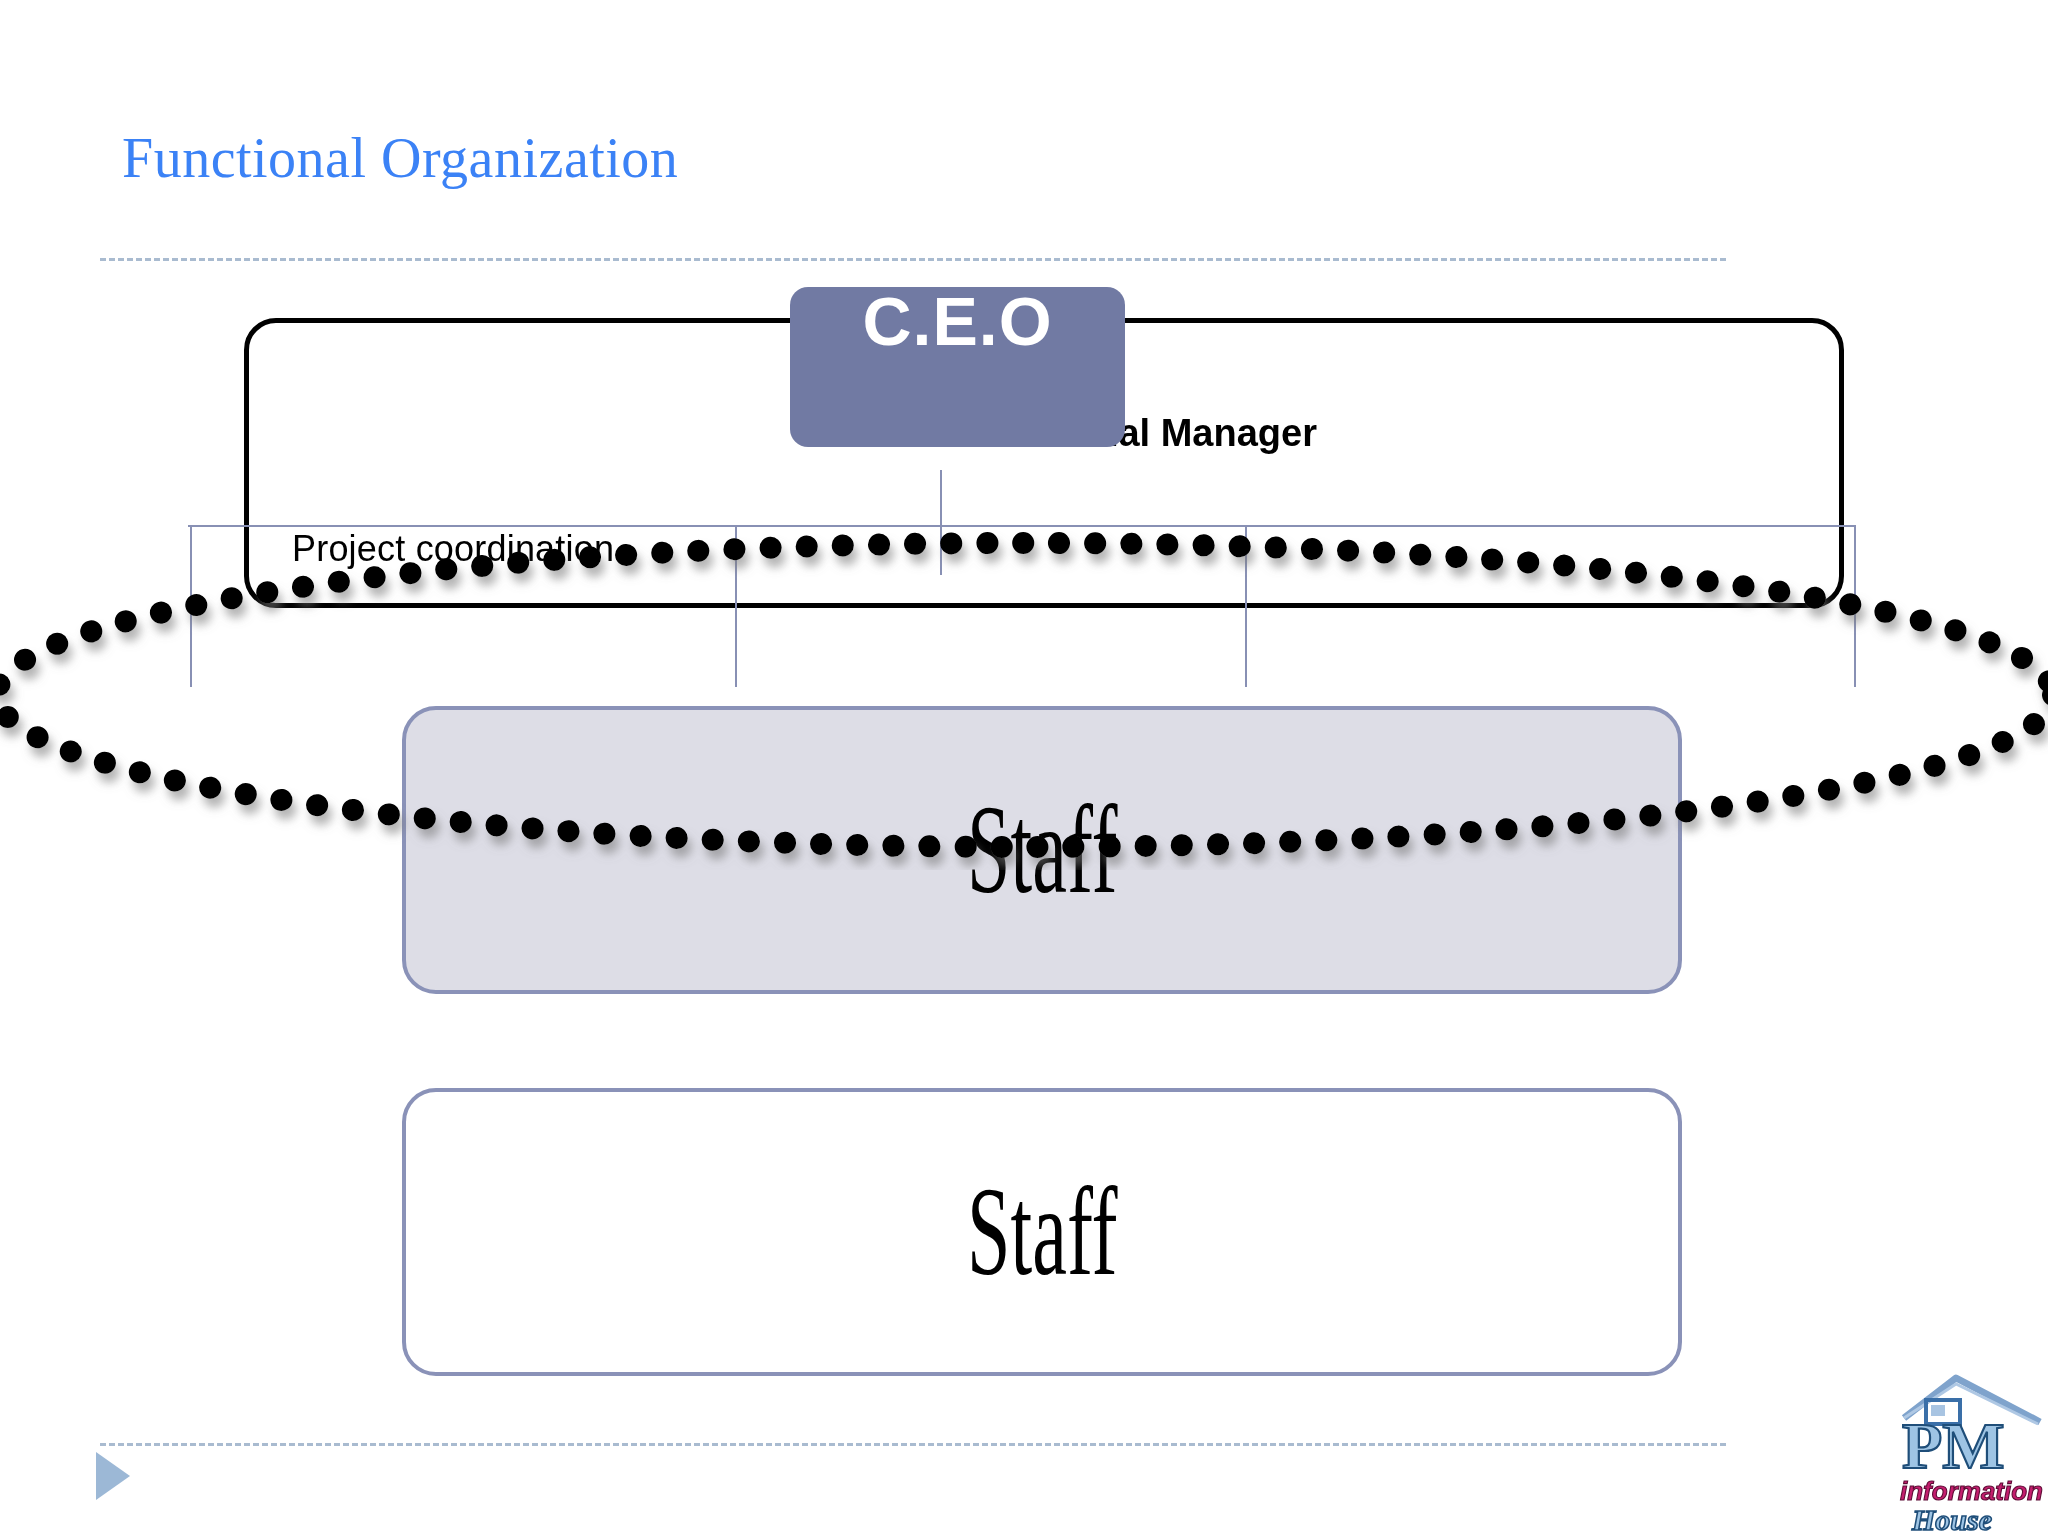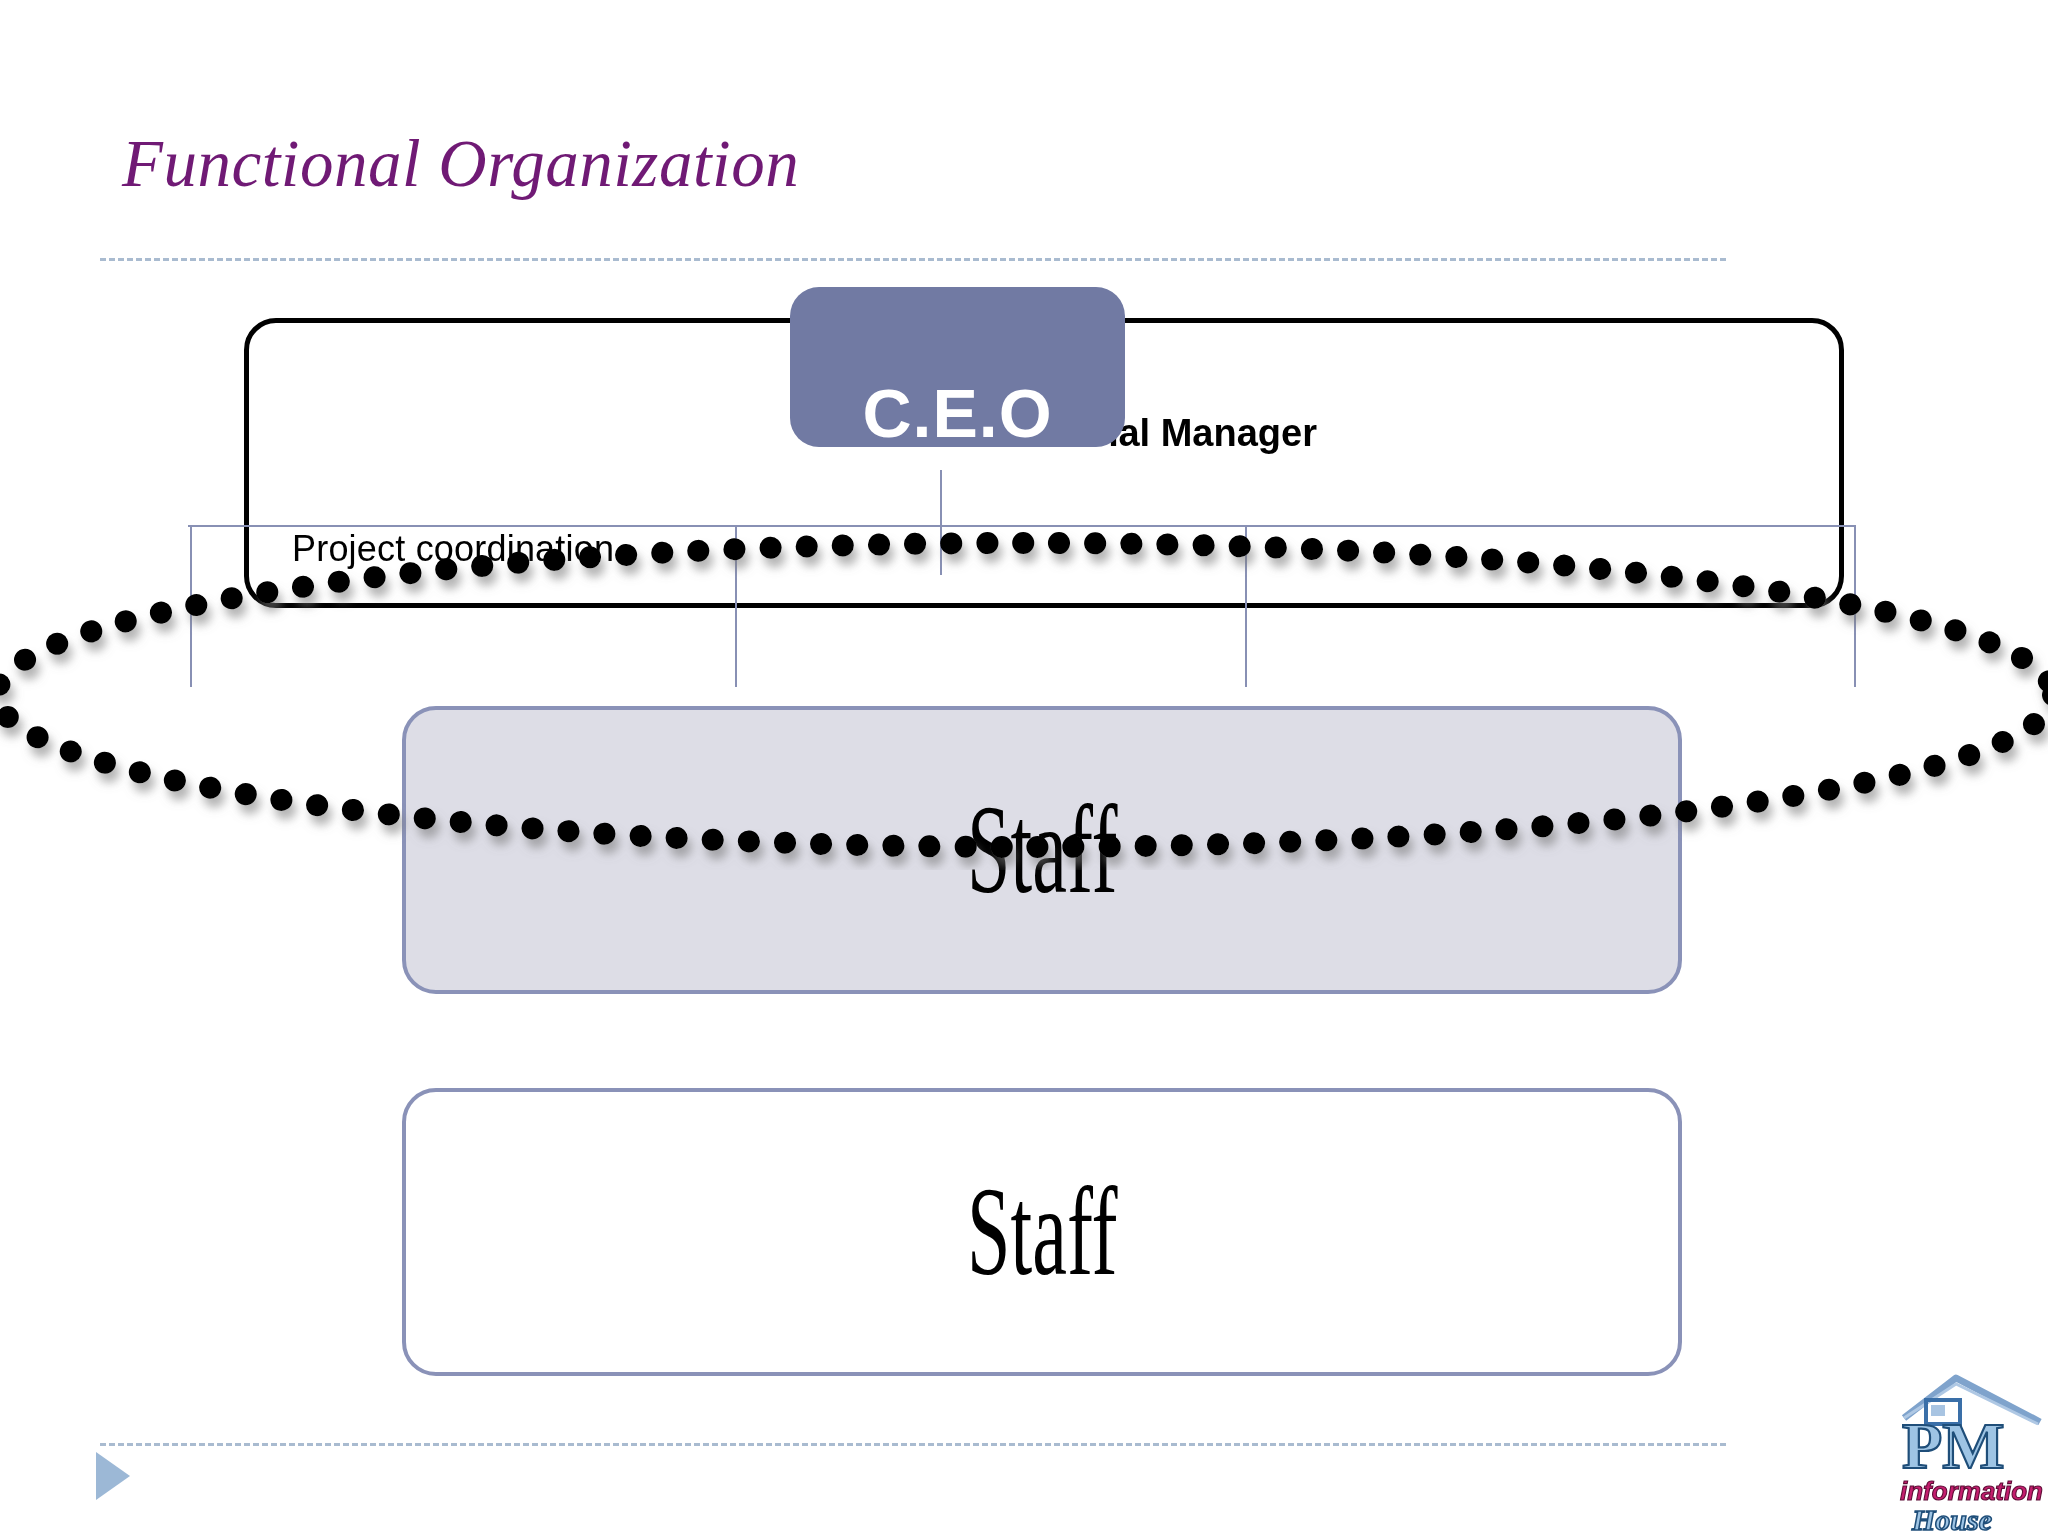--- a/index.html
+++ b/index.html
@@ -20,26 +20,25 @@
     inset: 0;
     background: #ffffff;
   }
 
   
   .slide-title {
     position: absolute;
     left: 122px;
     top: 130px;
     font-family: "Liberation Serif", serif;
-    font-size: 67px;
+    font-size: 56px;
     line-height: 1.0;
-    color: #701a75;
+    color: #3b82f6;
     letter-spacing: 0.5px;
     white-space: nowrap;
-    font-style: italic;
   }
 
   .title-rule {
     position: absolute;
     left: 100px;
     top: 258px;
     width: 1626px;
     height: 0;
     border-top: 3px dashed #A9BBD0;
   }
@@ -87,23 +86,23 @@
   .drop-right  { left: 1854px; top: 525px; height: 162px; }
 
   
   .ceo-box {
     position: absolute;
     left: 790px;
     top: 287px;
     width: 335px;
     height: 160px;
     background: #717AA3;
-    border-radius: 29px;
+    border-radius: 18px;
     display: flex;
-    align-items: flex-end;
+    align-items: flex-start;
     justify-content: center;
     z-index: 30;
   }
   .ceo-label {
     font-family: "Liberation Sans", sans-serif;
     font-weight: bold;
     font-size: 68px;
     color: #FFFFFF;
     letter-spacing: 1px;
     line-height: 1;

